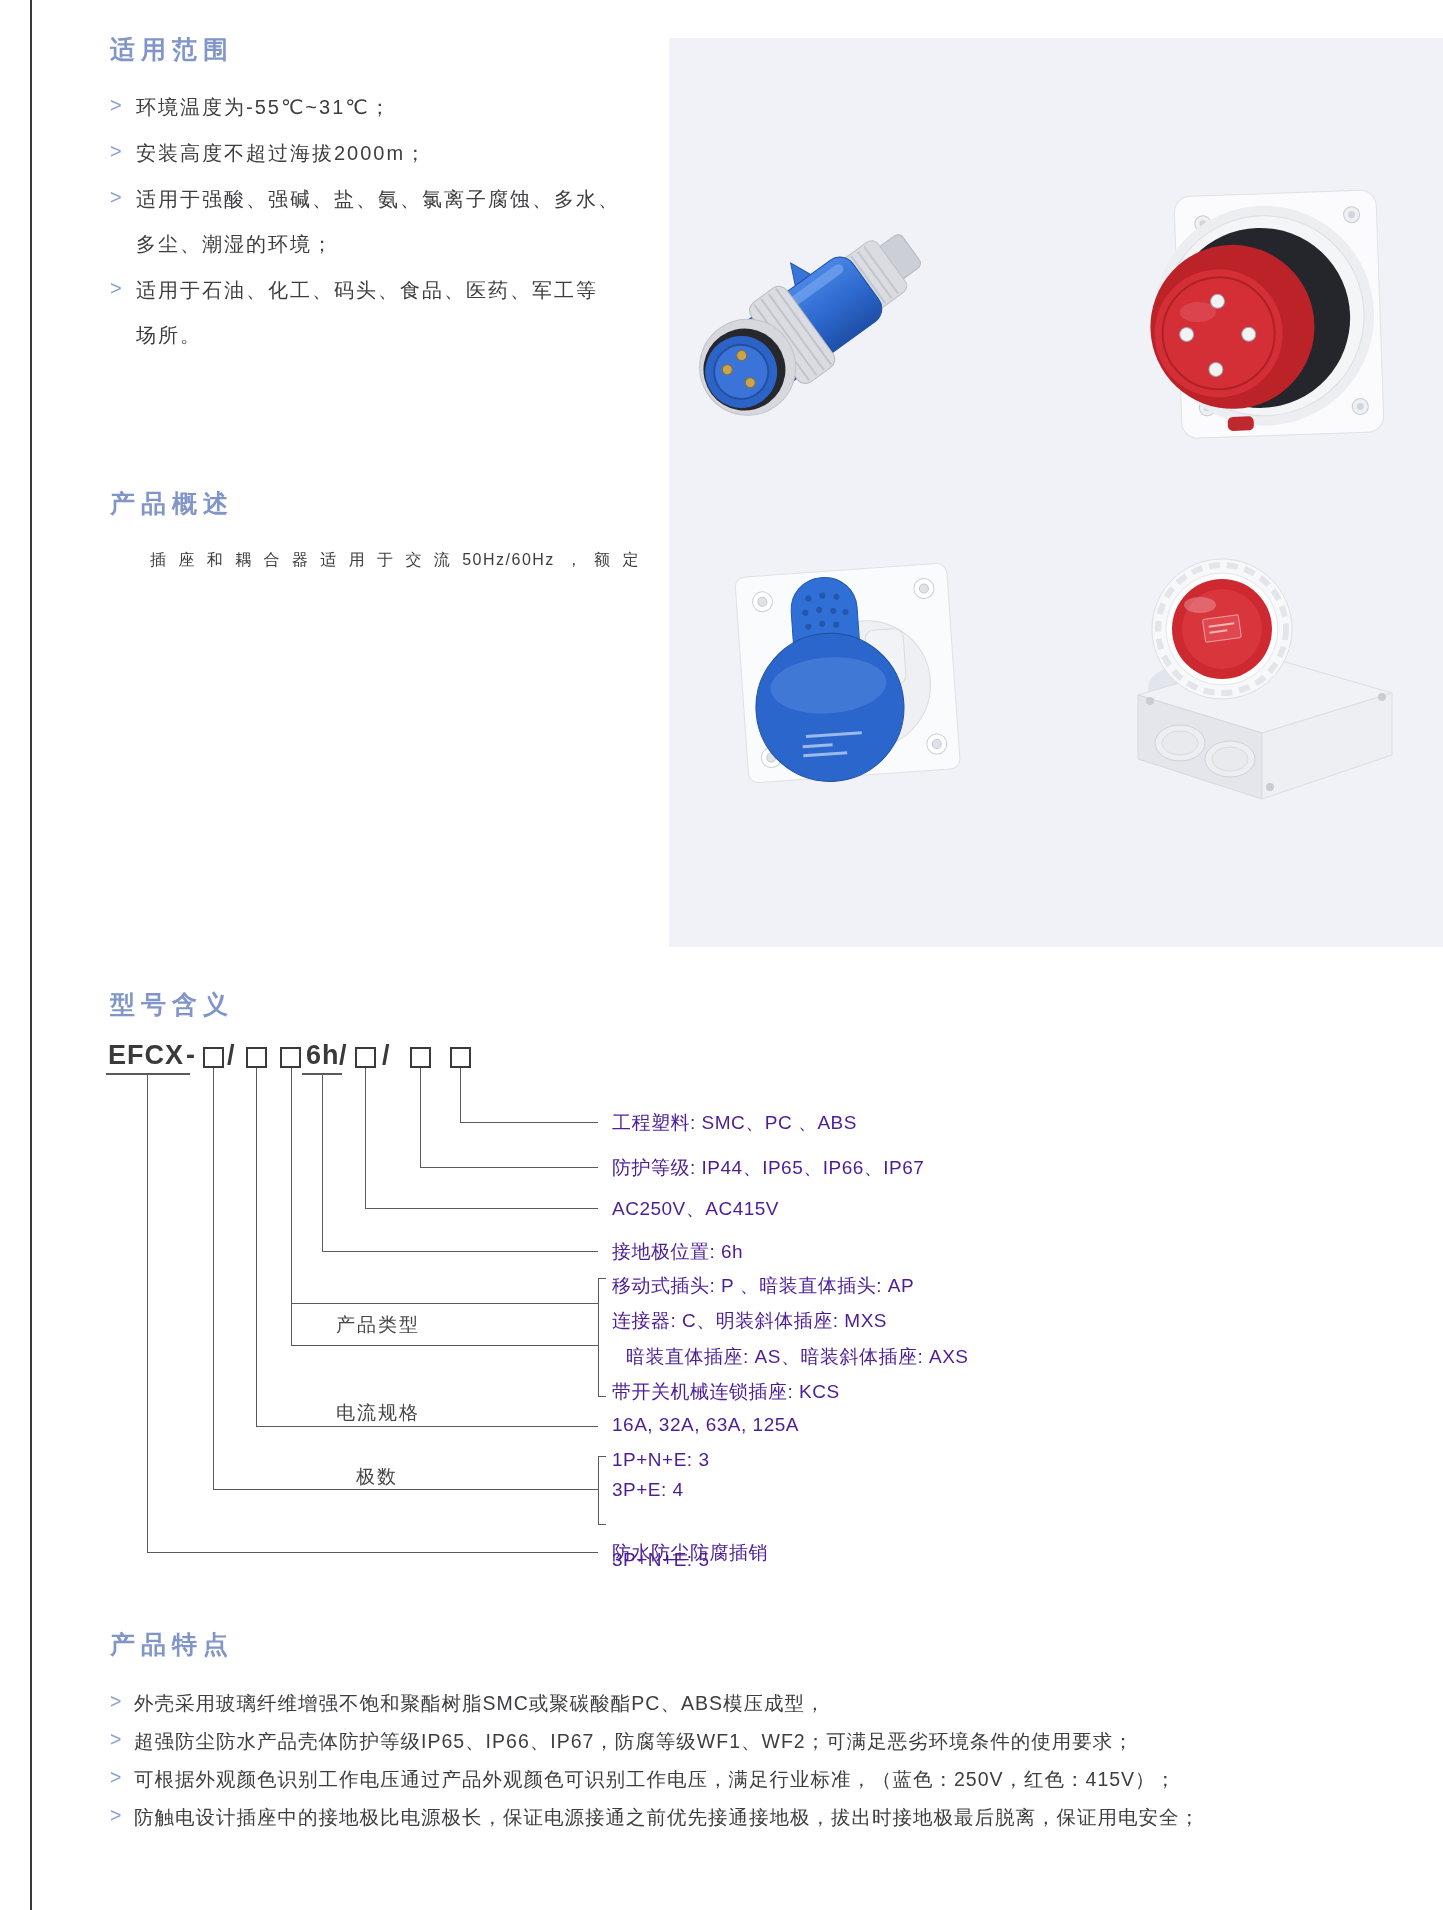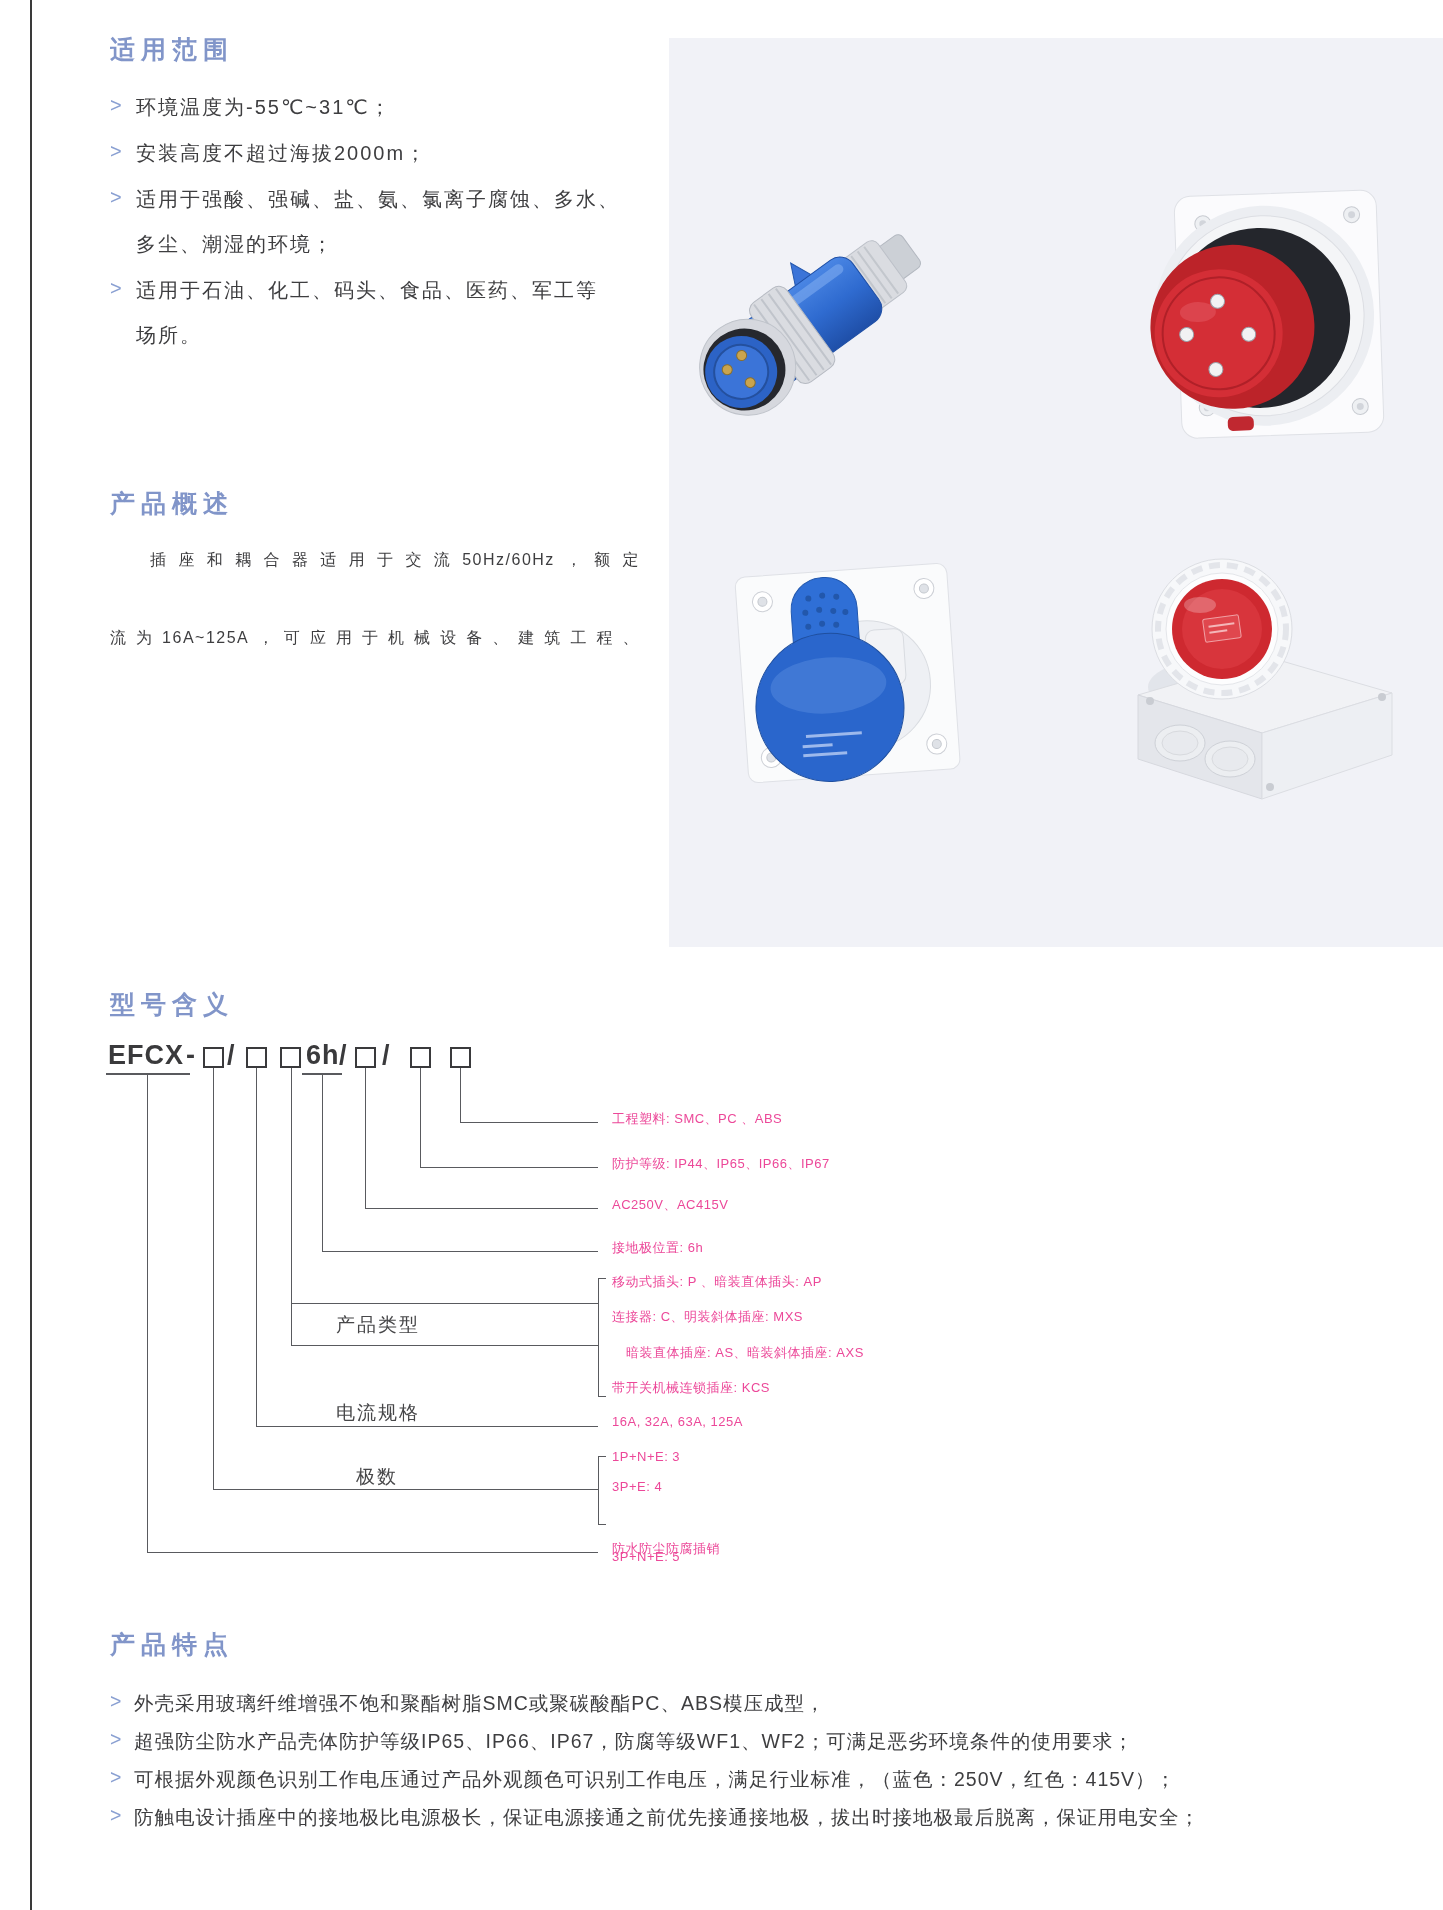--- a/index.html
+++ b/index.html
@@ -9,21 +9,21 @@
   .h2{font-size:25px;font-weight:600;color:#8195c9;letter-spacing:6px;white-space:nowrap;}
   .bullet-row{display:flex;align-items:flex-start;font-size:20px;letter-spacing:2px;color:#3e3e40;white-space:nowrap;}
   .bullet-row .mk{display:inline-block;width:26px;color:#8aa0d2;letter-spacing:0;flex:0 0 26px;}
   .para-line{width:530px;font-size:16px;color:#3e3e40;letter-spacing:1.5px;
              text-align:justify;text-align-last:justify;white-space:normal;}
   .para-line.first{text-indent:40px;}
   .para-line.last{text-align-last:left;}
   .code-text{position:absolute;font-size:27px;font-weight:bold;color:#3a3a3c;letter-spacing:1px;white-space:nowrap;}
   .code-box{position:absolute;width:17px;height:17px;border:2px solid #3a3a3c;background:#fff;}
   .dline{position:absolute;background:#595a5e;}
-  .dlabel{position:absolute;font-size:13px;color:#ec4899;letter-spacing:0.5px;white-space:nowrap;}
+  .dlabel{position:absolute;font-size:19px;color:#4c1d95;letter-spacing:0.5px;white-space:nowrap;}
   .dlabel-mid{position:absolute;font-size:19px;color:#474749;letter-spacing:2px;white-space:nowrap;}
   .panel{position:absolute;background:#f1f2f7;}
   .feat-row{display:flex;align-items:flex-start;font-size:19.5px;letter-spacing:1px;color:#3e3e40;white-space:nowrap;}
   .feat-row .mk{display:inline-block;width:24px;color:#8aa0d2;letter-spacing:0;flex:0 0 24px;}
 </style>
 </head>
 <body>
 
 <div class="stage">
 
@@ -51,21 +51,20 @@
     <span class="mk">&gt;</span>
     <span>适用于石油、化工、码头、食品、医药、军工等</span>
   </div>
   <div class="abs bullet-row" style="left:110px;top:322px;">
     <span class="mk"></span>
     <span>场所。</span>
   </div>
 
   <div class="abs h2" style="left:110px;top:487px;">产品概述</div>
   <div class="abs para-line first" style="left:110px;top:550px;">插座和耦合器适用于交流50Hz/60Hz，额定</div>
-  <div class="abs para-line" style="left:110px;top:628px;">流为16A~125A，可应用于机械设备、建筑工程、</div>
 
   <div class="panel" style="left:669px;top:38px;width:774px;height:909px;"></div>
 
   <svg class="abs" style="left:668px;top:180px;" width="292" height="278" viewBox="0 0 292 278">
     <defs>
       <linearGradient id="bb" x1="0" y1="0" x2="0" y2="1">
         <stop offset="0" stop-color="#4a86e4"></stop>
           <stop offset="0.5" stop-color="#2f6bd0"></stop>
           <stop offset="1" stop-color="#1f4fa8"></stop>
       </linearGradient>

